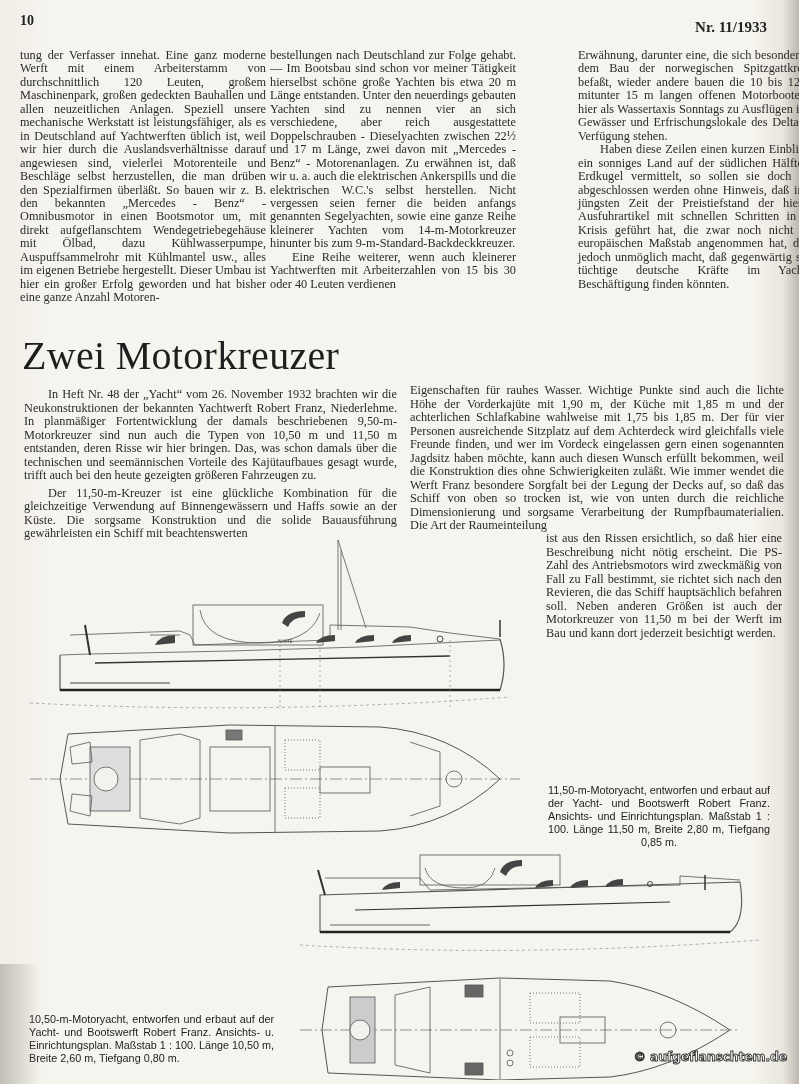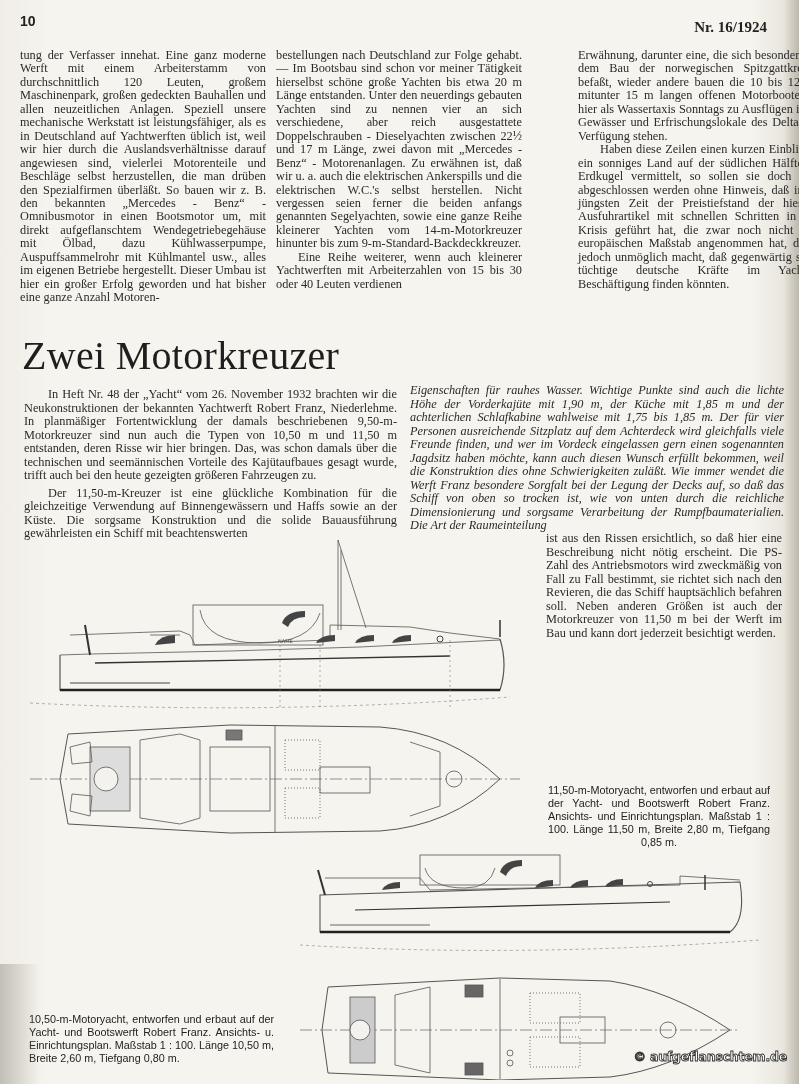--- a/index.html
+++ b/index.html
@@ -4,47 +4,47 @@
 <style>
   html, body { margin: 0; padding: 0; }
   body {
     width: 799px; height: 1084px; overflow: hidden;
     background: #f4f2ec;
     font-family: "Liberation Serif", "DejaVu Serif", serif;
     color: #2a2a2a;
     position: relative;
   }
   .page { position: absolute; inset: 0; background: linear-gradient(90deg, #efede6 0%, #f6f4ee 6%, #f6f4ee 94%, #e9e6de 98%, #bdb8ad 100%); }
-  .page-number { position: absolute; left: 20px; top: 13px; font-family: Liberation Sans, sans-serif; font-weight: bold; font-size: 14px; color: #222; }
+  .page-number { position: absolute; left: 20px; top: 13px; font-family: Liberation Serif, serif; font-weight: bold; font-size: 14px; color: #222; }
   .issue { position: absolute; right: 32px; top: 19px; font-weight: bold; font-size: 15px; color: #222; }
   .col { position: absolute; font-size: 12.3px; line-height: 13.45px; text-align: justify; hyphens: manual; }
   .col p { margin: 0; }
   .col p.indent { text-indent: 22px; }
   .c1 { left: 20px; top: 49px; width: 246px; }
-  .c2 { left: 276px; top: 49px; width: 246px; }
+  .c2 { left: 270px; top: 49px; width: 246px; }
   .c3 { left: 532px; top: 49px; width: 246px; margin-left: 46px; }
   .headline { position: absolute; left: 22px; top: 333px; font-size: 40px; line-height: 46px; color: #1e1e1e; letter-spacing: 0.3px; text-align: center; }
   .intro { position: absolute; left: 20px; top: 384px; width: 381px; font-size: 12.3px; line-height: 13.5px; text-align: justify; }
   .intro p { margin: 4px; text-indent: 24px; }
-  .right-body { position: absolute; left: 410px; top: 384px; width: 374px; font-size: 12.3px; line-height: 13.5px; text-align: justify; font-style: italic; }
+  .right-body { position: absolute; left: 410px; top: 384px; width: 374px; font-size: 12.3px; line-height: 13.5px; text-align: justify; }
   .right-body-narrow { position: absolute; left: 546px; top: 532px; width: 236px; font-size: 12.3px; line-height: 13.5px; text-align: justify; }
   .caption { position: absolute; font-family: Liberation Sans, sans-serif; font-size: 10.8px; line-height: 13px; color: #222; }
   .cap1 { left: 548px; top: 784px; width: 222px; text-align: justify; text-align-last: center; }
   .cap2 { left: 29px; top: 1013px; width: 245px; text-align: justify; }
   .drawing { position: absolute; }
   .watermark { position: absolute; right: 12px; bottom: 20px; font-family: "DejaVu Sans", sans-serif; font-weight: bold; font-size: 12.5px; color: #fff; -webkit-text-stroke: 0.9px #333; letter-spacing: -0.2px; }
   .shadow-left { position: absolute; left: 0; bottom: 0; width: 40px; height: 120px; background: linear-gradient(90deg, rgba(150,145,135,0.5), rgba(150,145,135,0)); }
 </style>
 </head>
 <body>
 
 <div class="page">
 
   <div class="page-number">10</div>
-  <div class="issue">Nr. 16/1924</div>
+  <div class="issue">Nr. 11/1933</div>
 
   <div class="col c1">
     <p>tung der Verfasser innehat. Eine ganz moderne Werft mit einem Arbeiterstamm von durchschnittlich 120 Leuten, großem Maschinenpark, großen gedeckten Bauhallen und allen neuzeitlichen Anlagen. Speziell unsere mechanische Werkstatt ist leistungsfähiger, als es in Deutschland auf Yachtwerften üblich ist, weil wir hier durch die Auslandsverhältnisse darauf angewiesen sind, vielerlei Motorenteile und Beschläge selbst herzustellen, die man drüben den Spezialfirmen überläßt. So bauen wir z. B. den bekannten „Mercedes - Benz“ - Omnibusmotor in einen Bootsmotor um, mit direkt aufgeflanschtem Wendegetriebegehäuse mit Ölbad, dazu Kühlwasserpumpe, Auspuffsammelrohr mit Kühlmantel usw., alles im eigenen Betriebe hergestellt. Dieser Umbau ist hier ein großer Erfolg geworden und hat bisher eine ganze Anzahl Motoren-</p>
   </div>
   <div class="col c2">
     <p>bestellungen nach Deutschland zur Folge gehabt. — Im Bootsbau sind schon vor meiner Tätigkeit hierselbst schöne große Yachten bis etwa 20 m Länge entstanden. Unter den neuerdings gebauten Yachten sind zu nennen vier an sich verschiedene, aber reich ausgestattete Doppelschrauben - Dieselyachten zwischen 22½ und 17 m Länge, zwei davon mit „Mercedes - Benz“ - Motorenanlagen. Zu erwähnen ist, daß wir u. a. auch die elektrischen Ankerspills und die elektrischen W.C.'s selbst herstellen. Nicht vergessen seien ferner die beiden anfangs genannten Segelyachten, sowie eine ganze Reihe kleinerer Yachten vom 14-m-Motorkreuzer hinunter bis zum 9-m-Standard-Backdeckkreuzer.</p>
     <p class="indent">Eine Reihe weiterer, wenn auch kleinerer Yachtwerften mit Arbeiterzahlen von 15 bis 30 oder 40 Leuten verdienen</p>
   </div>
   <div class="col c3">
     <p>Erwähnung, darunter eine, die sich besonders mit dem Bau der norwegischen Spitzgattkreuzer befaßt, wieder andere bauen die 10 bis 12 und mitunter 15 m langen offenen Motorboote, die hier als Wassertaxis Sonntags zu Ausflügen in die Gewässer und Erfrischungslokale des Deltas zur Verfügung stehen.</p>

